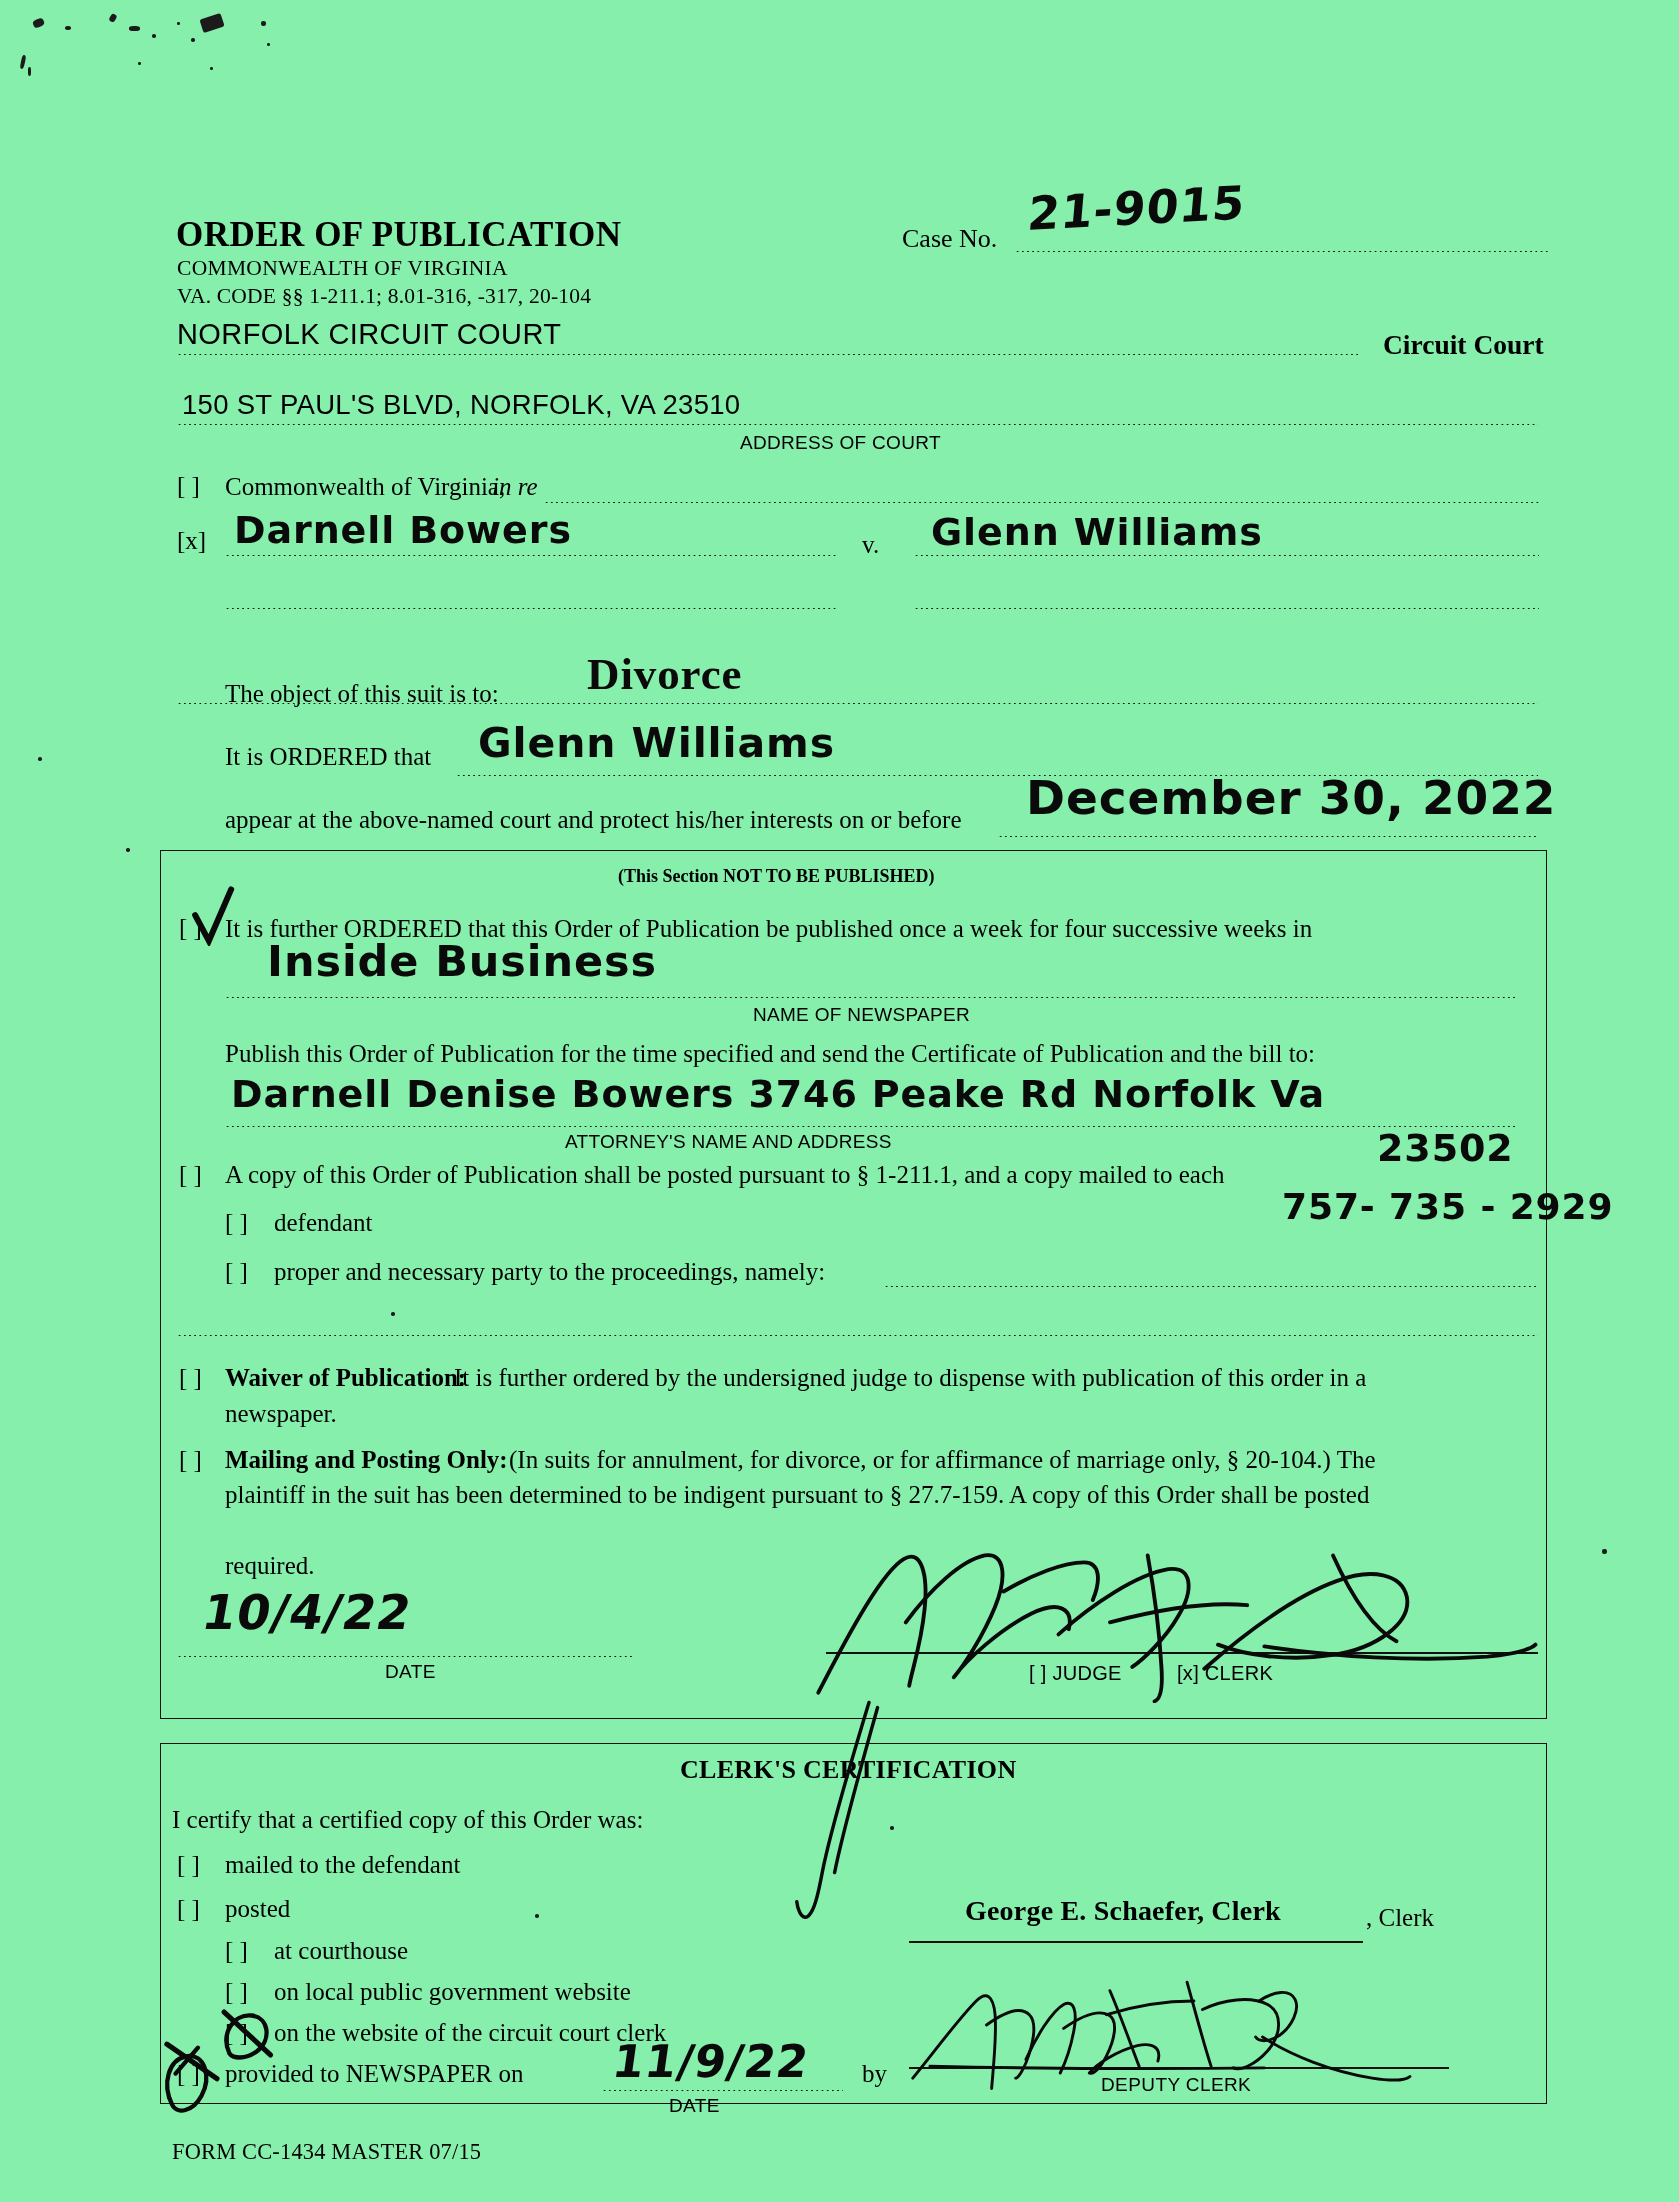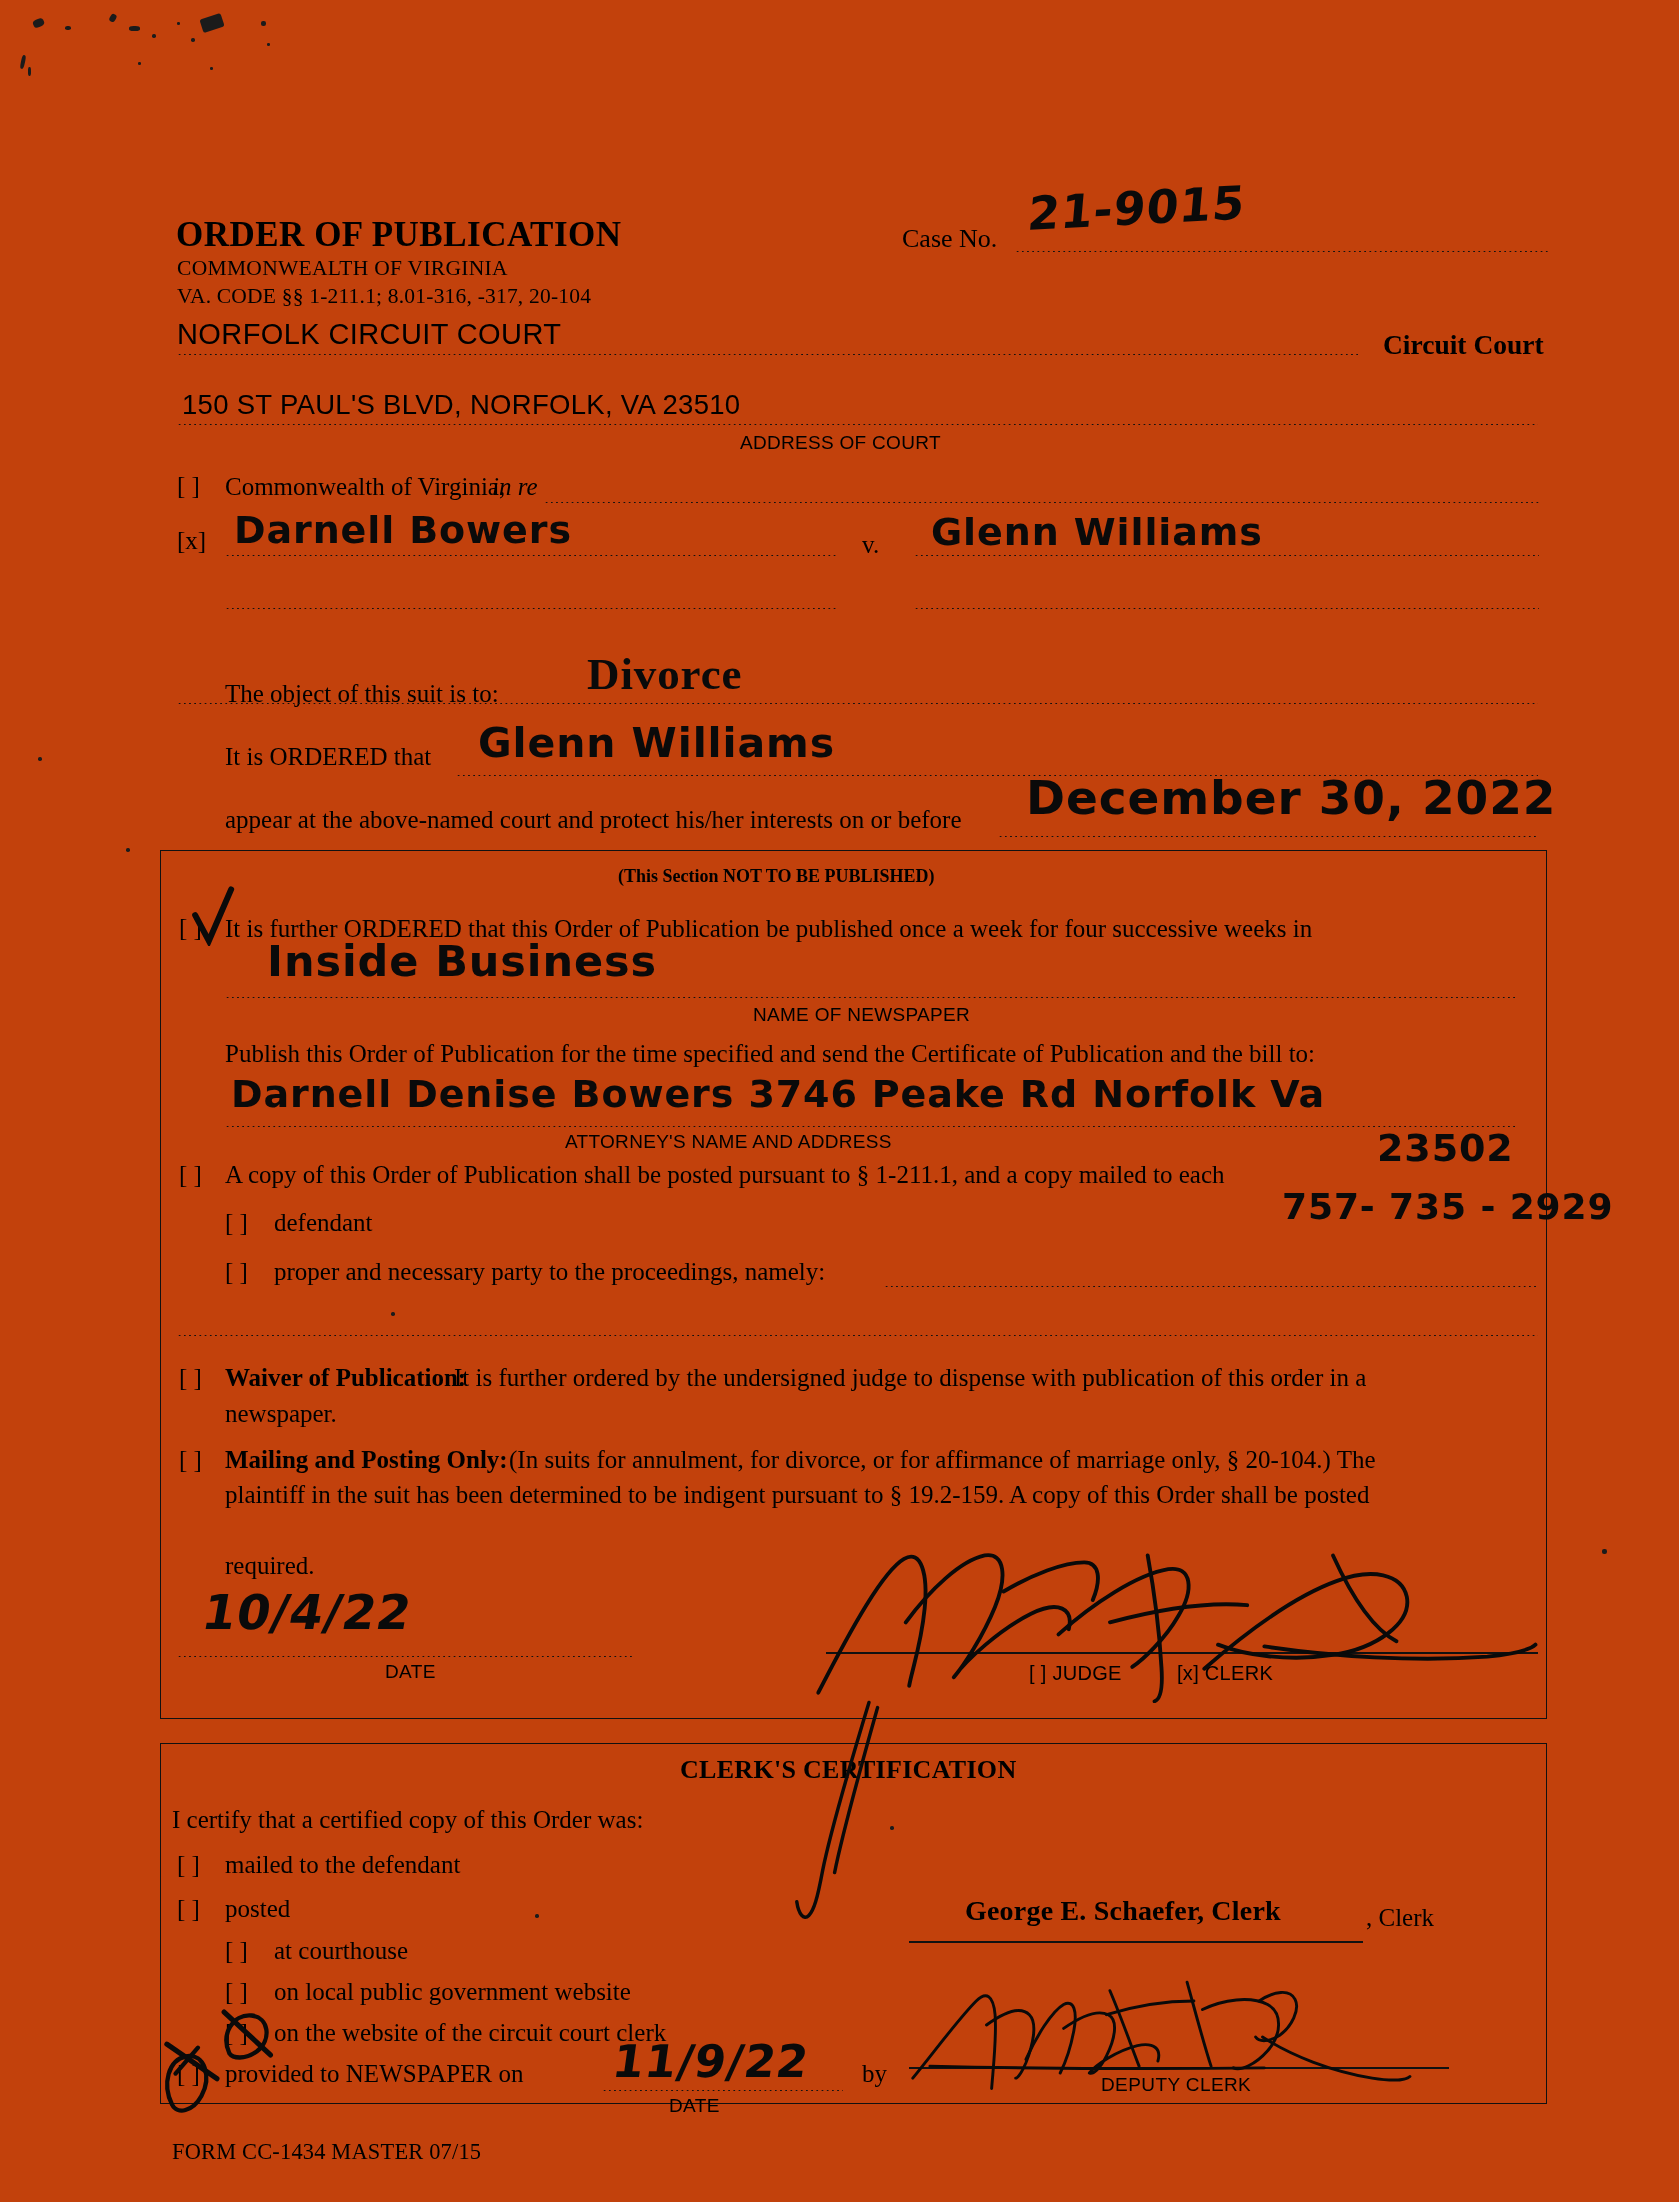--- a/index.html
+++ b/index.html
@@ -1,21 +1,21 @@
 <!DOCTYPE html>
 <html style="font-size:13.8px"><head>
 <meta charset="utf-8">
 <style>
   html,body{margin:0;padding:0;background:#fff;}
   body{
     width:1679px;height:2203px;position:relative;overflow:hidden;
     font-family:"Liberation Serif", serif;color:#000;
     -webkit-font-smoothing:none;
   }
-  .page{position:absolute;inset:0;background:#c2410c;}
+  .page{position:absolute;inset:0;background:#86efac;}
 
   
   .speck{position:absolute;background:#1b1b1b;border-radius:40%;}
 
   
   .t{position:absolute;white-space:nowrap;line-height:1;}
   .sans{font-family:"Liberation Sans", sans-serif;}
   .b{font-weight:bold;}
   .i{font-style:italic;}
 
@@ -152,21 +152,21 @@
   <div class="dots" style="left:177px;top:1334px;width:1361px;"></div>
 
   <div class="t" style="left:179px;top:1365px;font-size:25px;">[ ]</div>
   <div class="t b" style="left:225px;top:1365px;font-size:25px;">Waiver of Publication:</div>
   <div class="t" style="left:454px;top:1365px;font-size:25px;">It is further ordered by the undersigned judge to dispense with publication of this order in a</div>
   <div class="t" style="left:225px;top:1401px;font-size:25px;">newspaper.</div>
 
   <div class="t" style="left:179px;top:1447px;font-size:25px;">[ ]</div>
   <div class="t b" style="left:225px;top:1447px;font-size:25px;">Mailing and Posting Only:</div>
   <div class="t" style="left:509px;top:1447px;font-size:25px;">(In suits for annulment, for divorce, or for affirmance of marriage only, § 20-104.)  The</div>
-  <div class="t" style="left:225px;top:1482px;font-size:25px;">plaintiff in the suit has been determined to be indigent pursuant to § 19.2-159.  A copy of this Order shall be posted</div>
+  <div class="t" style="left:225px;top:1482px;font-size:25px;">plaintiff in the suit has been determined to be indigent pursuant to § 27.7-159.  A copy of this Order shall be posted</div>
   <div class="t" style="left:225px;top:1553px;font-size:25px;">required.</div>
 
   <div class="hw" style="left:203px;top:1588px;font-size:48px;transform:skewX(-10deg);">10/4/22</div>
   <div class="dots" style="left:177px;top:1655px;width:456px;"></div>
   <div class="t sans" style="left:385px;top:1662px;font-size:19px;letter-spacing:0.4px;">DATE</div>
 
   <div class="rule" style="left:826px;top:1652px;width:712px;height:1.7px;"></div>
   <div class="t sans" style="left:1029px;top:1663px;font-size:20px;letter-spacing:0.3px;">[ ] JUDGE</div>
   <div class="t sans" style="left:1177px;top:1663px;font-size:20px;letter-spacing:0.3px;">[x] CLERK</div>
 

